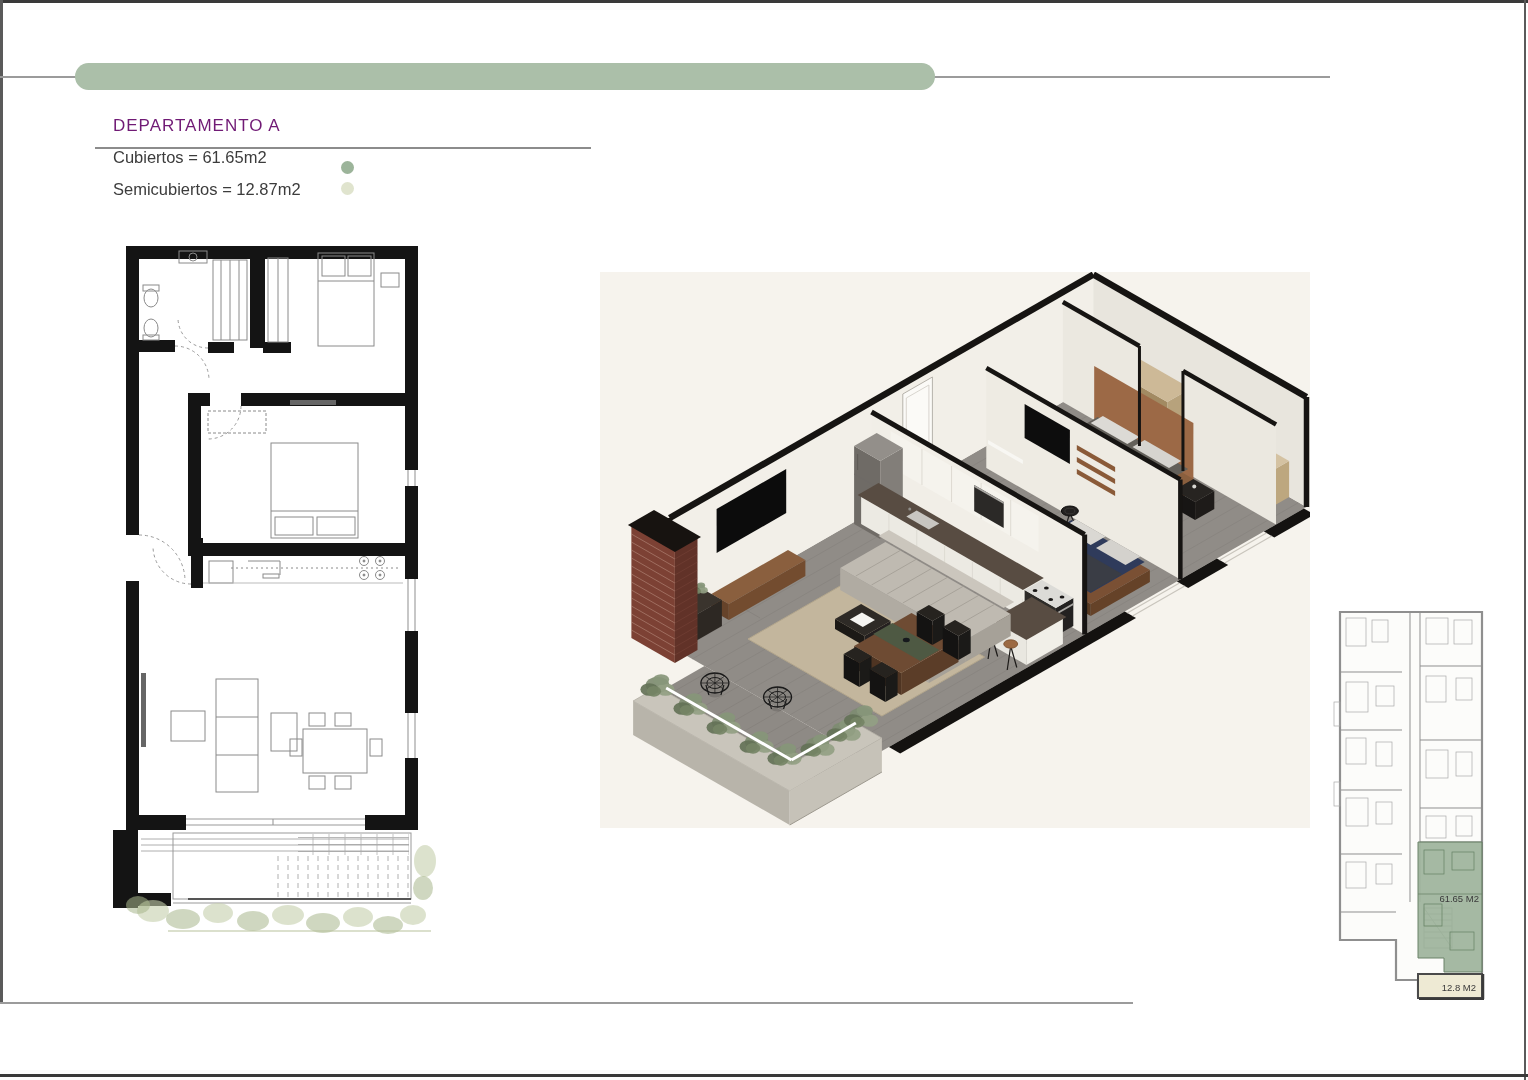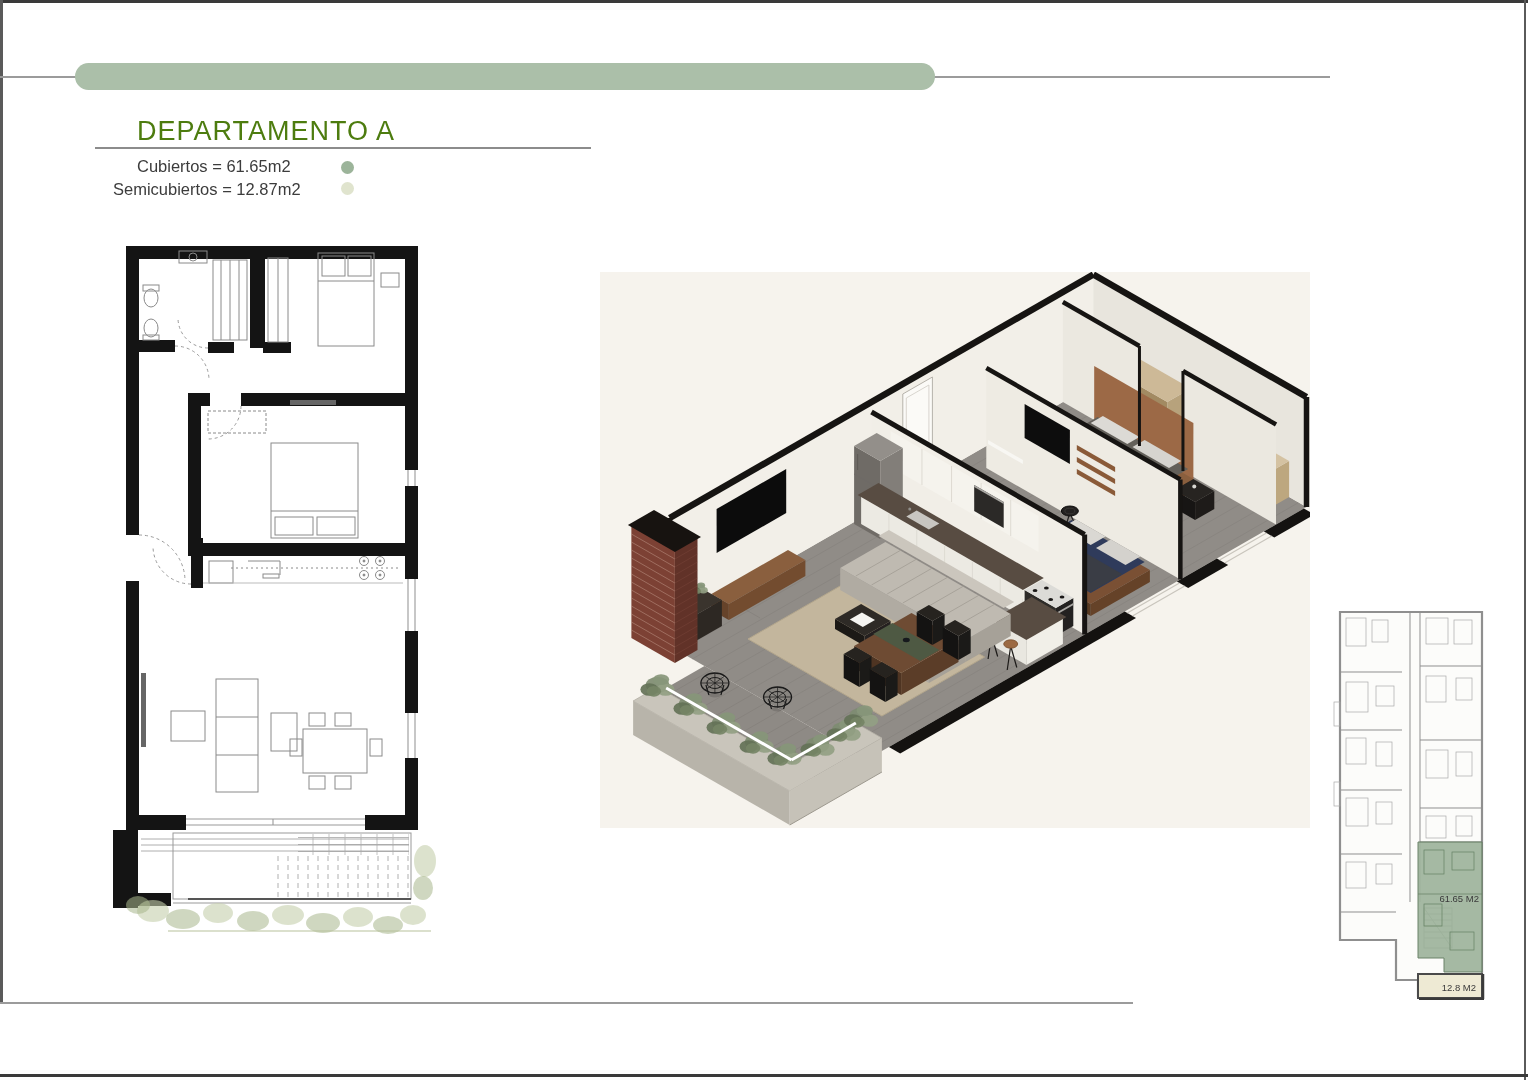--- a/index.html
+++ b/index.html
@@ -8,24 +8,24 @@
   .abs{position:absolute;}
   
   .border-top{left:0;top:0;width:1528px;height:3px;background:#3a3a3a;}
   .border-bottom{left:0;top:1074px;width:1528px;height:3px;background:#3a3a3a;}
   .border-left{left:0;top:0;width:3px;height:1004px;background:#5a5a5a;}
   .border-right{left:1524px;top:0;width:2px;height:1080px;background:#5a5a5a;}
   .rule-header{left:0;top:76px;width:1330px;height:2px;background:#9b9b9b;}
   .rule-footer{left:0;top:1002px;width:1133px;height:2px;background:#9b9b9b;}
   .accent-bar{left:75px;top:63px;width:860px;height:27px;border-radius:14px;background:#abbfa9;}
   
-  .page-title{left:113px;top:116px;font-size:27px;letter-spacing:1px;color:#4d7c0f;margin-left:24px;}
+  .page-title{left:113px;top:116px;font-size:17px;letter-spacing:1px;color:#701a75;}
   .title-rule{left:95px;top:147px;width:496px;height:2px;background:#8c8c8c;}
   .legend-row{left:113px;font-size:16.5px;color:#3c3c3c;}
-  .legend-row.r1{top:157px;margin-left:24px;}
+  .legend-row.r1{top:148px;}
   .legend-row.r2{top:180px;}
   .legend-dot{width:13px;height:13px;border-radius:50%;display:block;}
   .dot1{left:341px;top:161px;background:#9cb49a;}
   .dot2{left:341px;top:182px;background:#e0e4ce;}
   svg{display:block;}
   text{font-family:"Liberation Sans", sans-serif;}
 </style>
 </head>
 <body>
 

